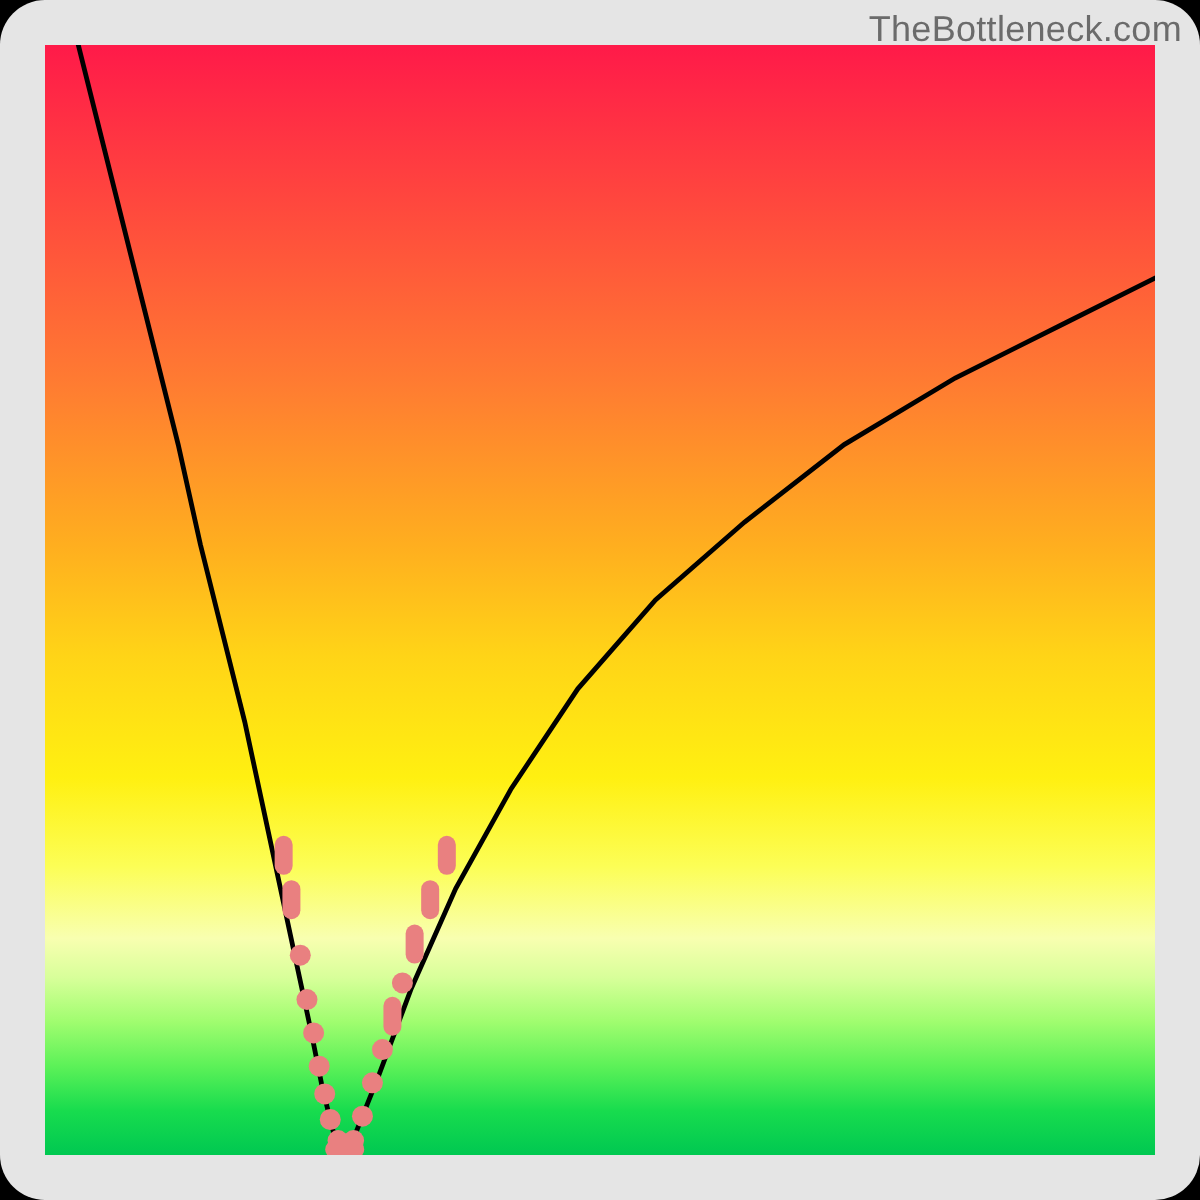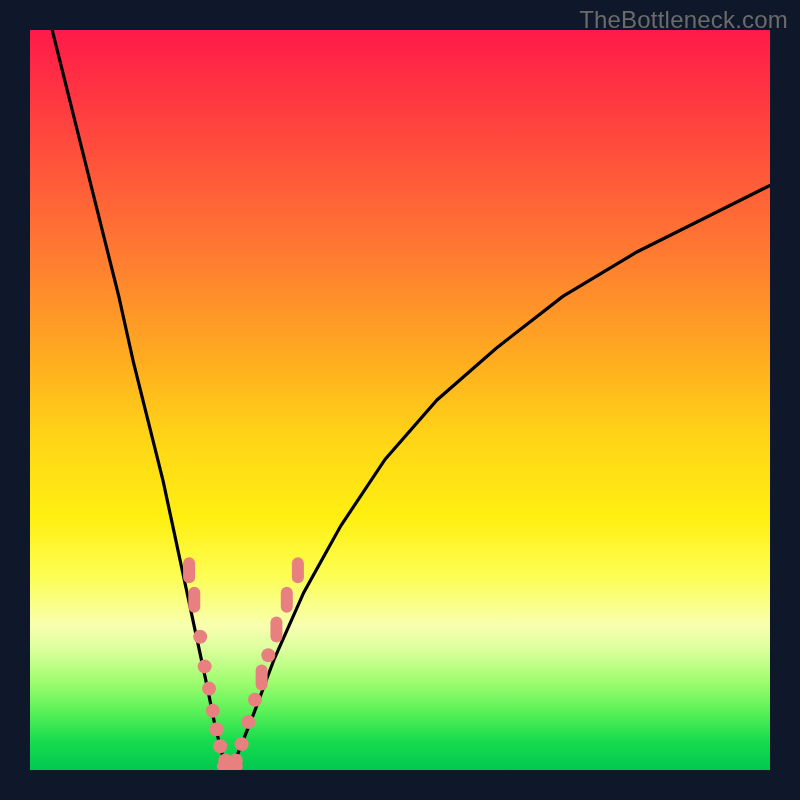--- a/index.html
+++ b/index.html
@@ -8,21 +8,22 @@
     width: 800px;
     height: 800px;
     overflow: hidden;
     background: #000;
     font-family: Arial, Helvetica, sans-serif;
   }
   .frame {
     position: absolute;
     left: 0; top: 0;
     width: 800px; height: 800px;
-    background: #0f172a;
+    background: #e5e5e5;
+    border-radius: 30px;
   }
   .plot {
     position: absolute;
     left: 30px;
     top: 30px;
     width: 740px;
     height: 740px;
     background: linear-gradient(to bottom,
       #ff1a49 0%,
       #ff4a3d 15%,

